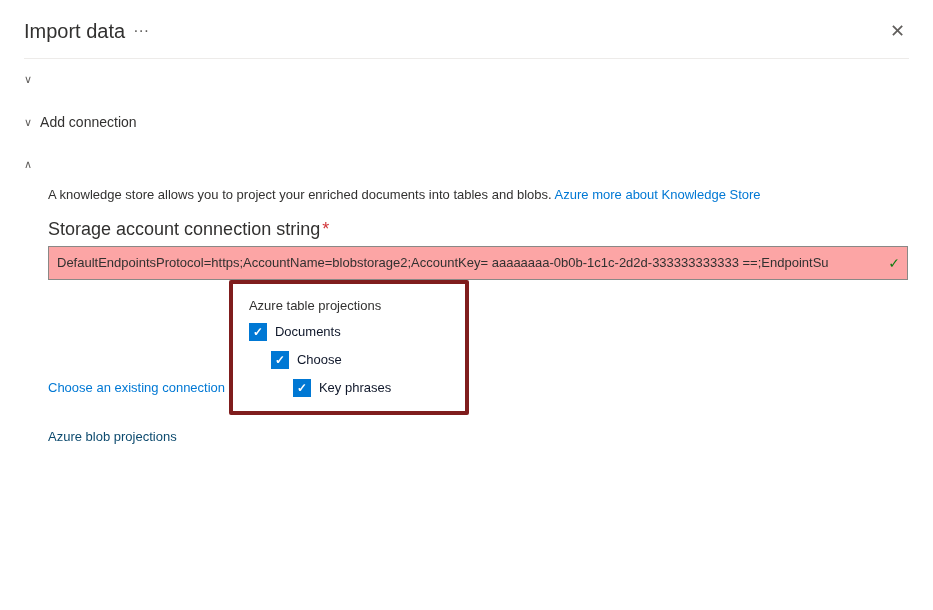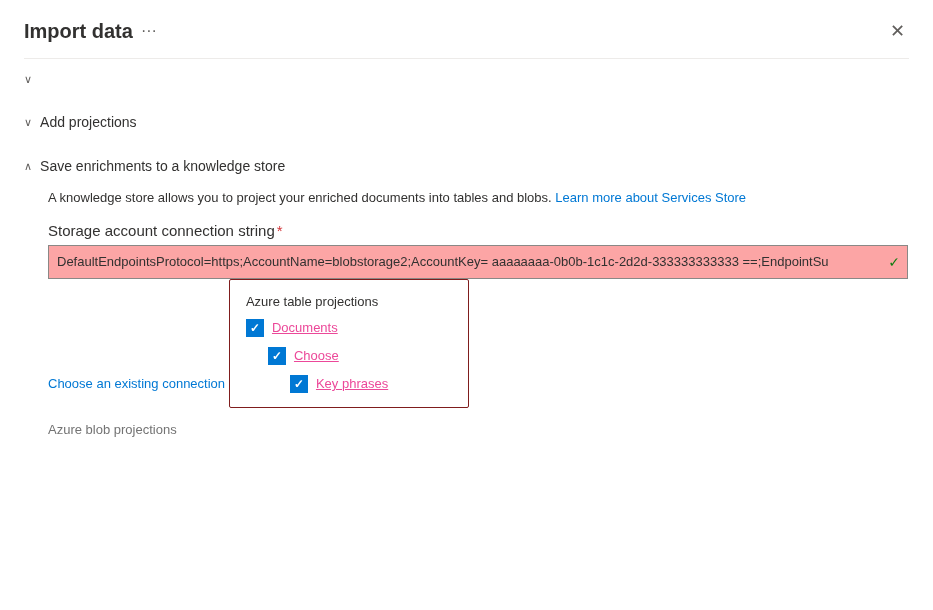--- a/index.html
+++ b/index.html
@@ -30,21 +30,21 @@
     }
 
     .panel-title-area {
       display: flex;
       align-items: center;
       gap: 8px;
     }
 
     .panel-title {
       font-size: 20px;
-      font-weight: 700;
+      font-weight: 400;
       color: #323130;
     }
 
     .panel-menu-icon {
       color: #605e5c;
       font-size: 16px;
       cursor: pointer;
     }
 
     .close-btn {
@@ -93,21 +93,21 @@
       margin-bottom: 14px;
       line-height: 1.5;
     }
 
     .learn-more-link {
       color: #0078d4;
       text-decoration: none;
     }
 
     .field-label {
-      font-size: 15px;
+      font-size: 18px;
       color: #323130;
       margin-bottom: 6px;
       display: block;
     }
 
     .required-star {
       color: #d13438;
       margin-left: 2px;
     }
 
@@ -143,21 +143,21 @@
       color: #0078d4;
       text-decoration: none;
       font-size: 13px;
       display: inline-block;
       margin-top: 18px;
       margin-bottom: 14px;
       cursor: pointer;
     }
 
     .projections-box {
-      border: 1px solid #7f1d1d;
+      border: 4px solid #7f1d1d;
       border-radius: 2px;
       padding: 14px 16px 14px 16px;
       display: inline-block;
       margin-bottom: 14px;
       min-width: 240px;
     }
 
     .projections-title {
       font-size: 13px;
       font-weight: 400;
@@ -179,22 +179,21 @@
     .checkbox-indented {
       margin-left: 22px;
     }
 
     .checkbox-double-indented {
       margin-left: 44px;
     }
 
     .checkbox-label {
       font-size: 13px;
-      color: #ec4899;
-      text-decoration: underline;
+      color: #0f172a;
     }
 
     .custom-checkbox {
       width: 18px;
       height: 18px;
       background: #0078d4;
       border: 1px solid #0078d4;
       display: flex;
       align-items: center;
       justify-content: center;
@@ -220,21 +219,21 @@
       flex-shrink: 0;
       cursor: pointer;
     }
 
     .blob-projections-section {
       padding-left: 0;
     }
 
     .blob-title {
       font-size: 13px;
-      color: #737373;
+      color: #0c4a6e;
       margin-bottom: 10px;
     }
 
     .top-divider {
       border: none;
       border-top: 1px solid #edebe9;
       margin: 0 24px;
     }
   </style>
 </head>
@@ -254,36 +253,35 @@
 
   <div class="collapsible-section">
     <div class="collapsible-header">
       <span class="chevron">∨</span>
     </div>
   </div>
 
   <div class="collapsible-section">
     <div class="collapsible-header">
       <span class="chevron">∨</span>
-      <span>Add projections</span>
+      <span>Add connection</span>
     </div>
   </div>
 
   <div class="collapsible-section">
     <div class="collapsible-header">
       <span class="chevron">∧</span>
-      <span>Save enrichments to a knowledge store</span>
     </div>
 
     <div class="section-content">
 
       
       <div class="description-text">
         <span>A knowledge store allows you to project your enriched documents into tables and blobs.</span>
-        <a class="learn-more-link" href="#">Learn more about Services Store</a>
+        <a class="learn-more-link" href="#">Azure more about Knowledge Store</a>
       </div>
 
       
       <label class="field-label">
         <span>Storage account connection string</span><span class="required-star">*</span>
       </label>
 
       <div class="input-wrapper">
         <input type="text" class="text-input" value="DefaultEndpointsProtocol=https;AccountName=blobstorage2;AccountKey= aaaaaaaa-0b0b-1c1c-2d2d-333333333333 ==;EndpointSu" style="">
         <span class="input-check-icon">✓</span>

